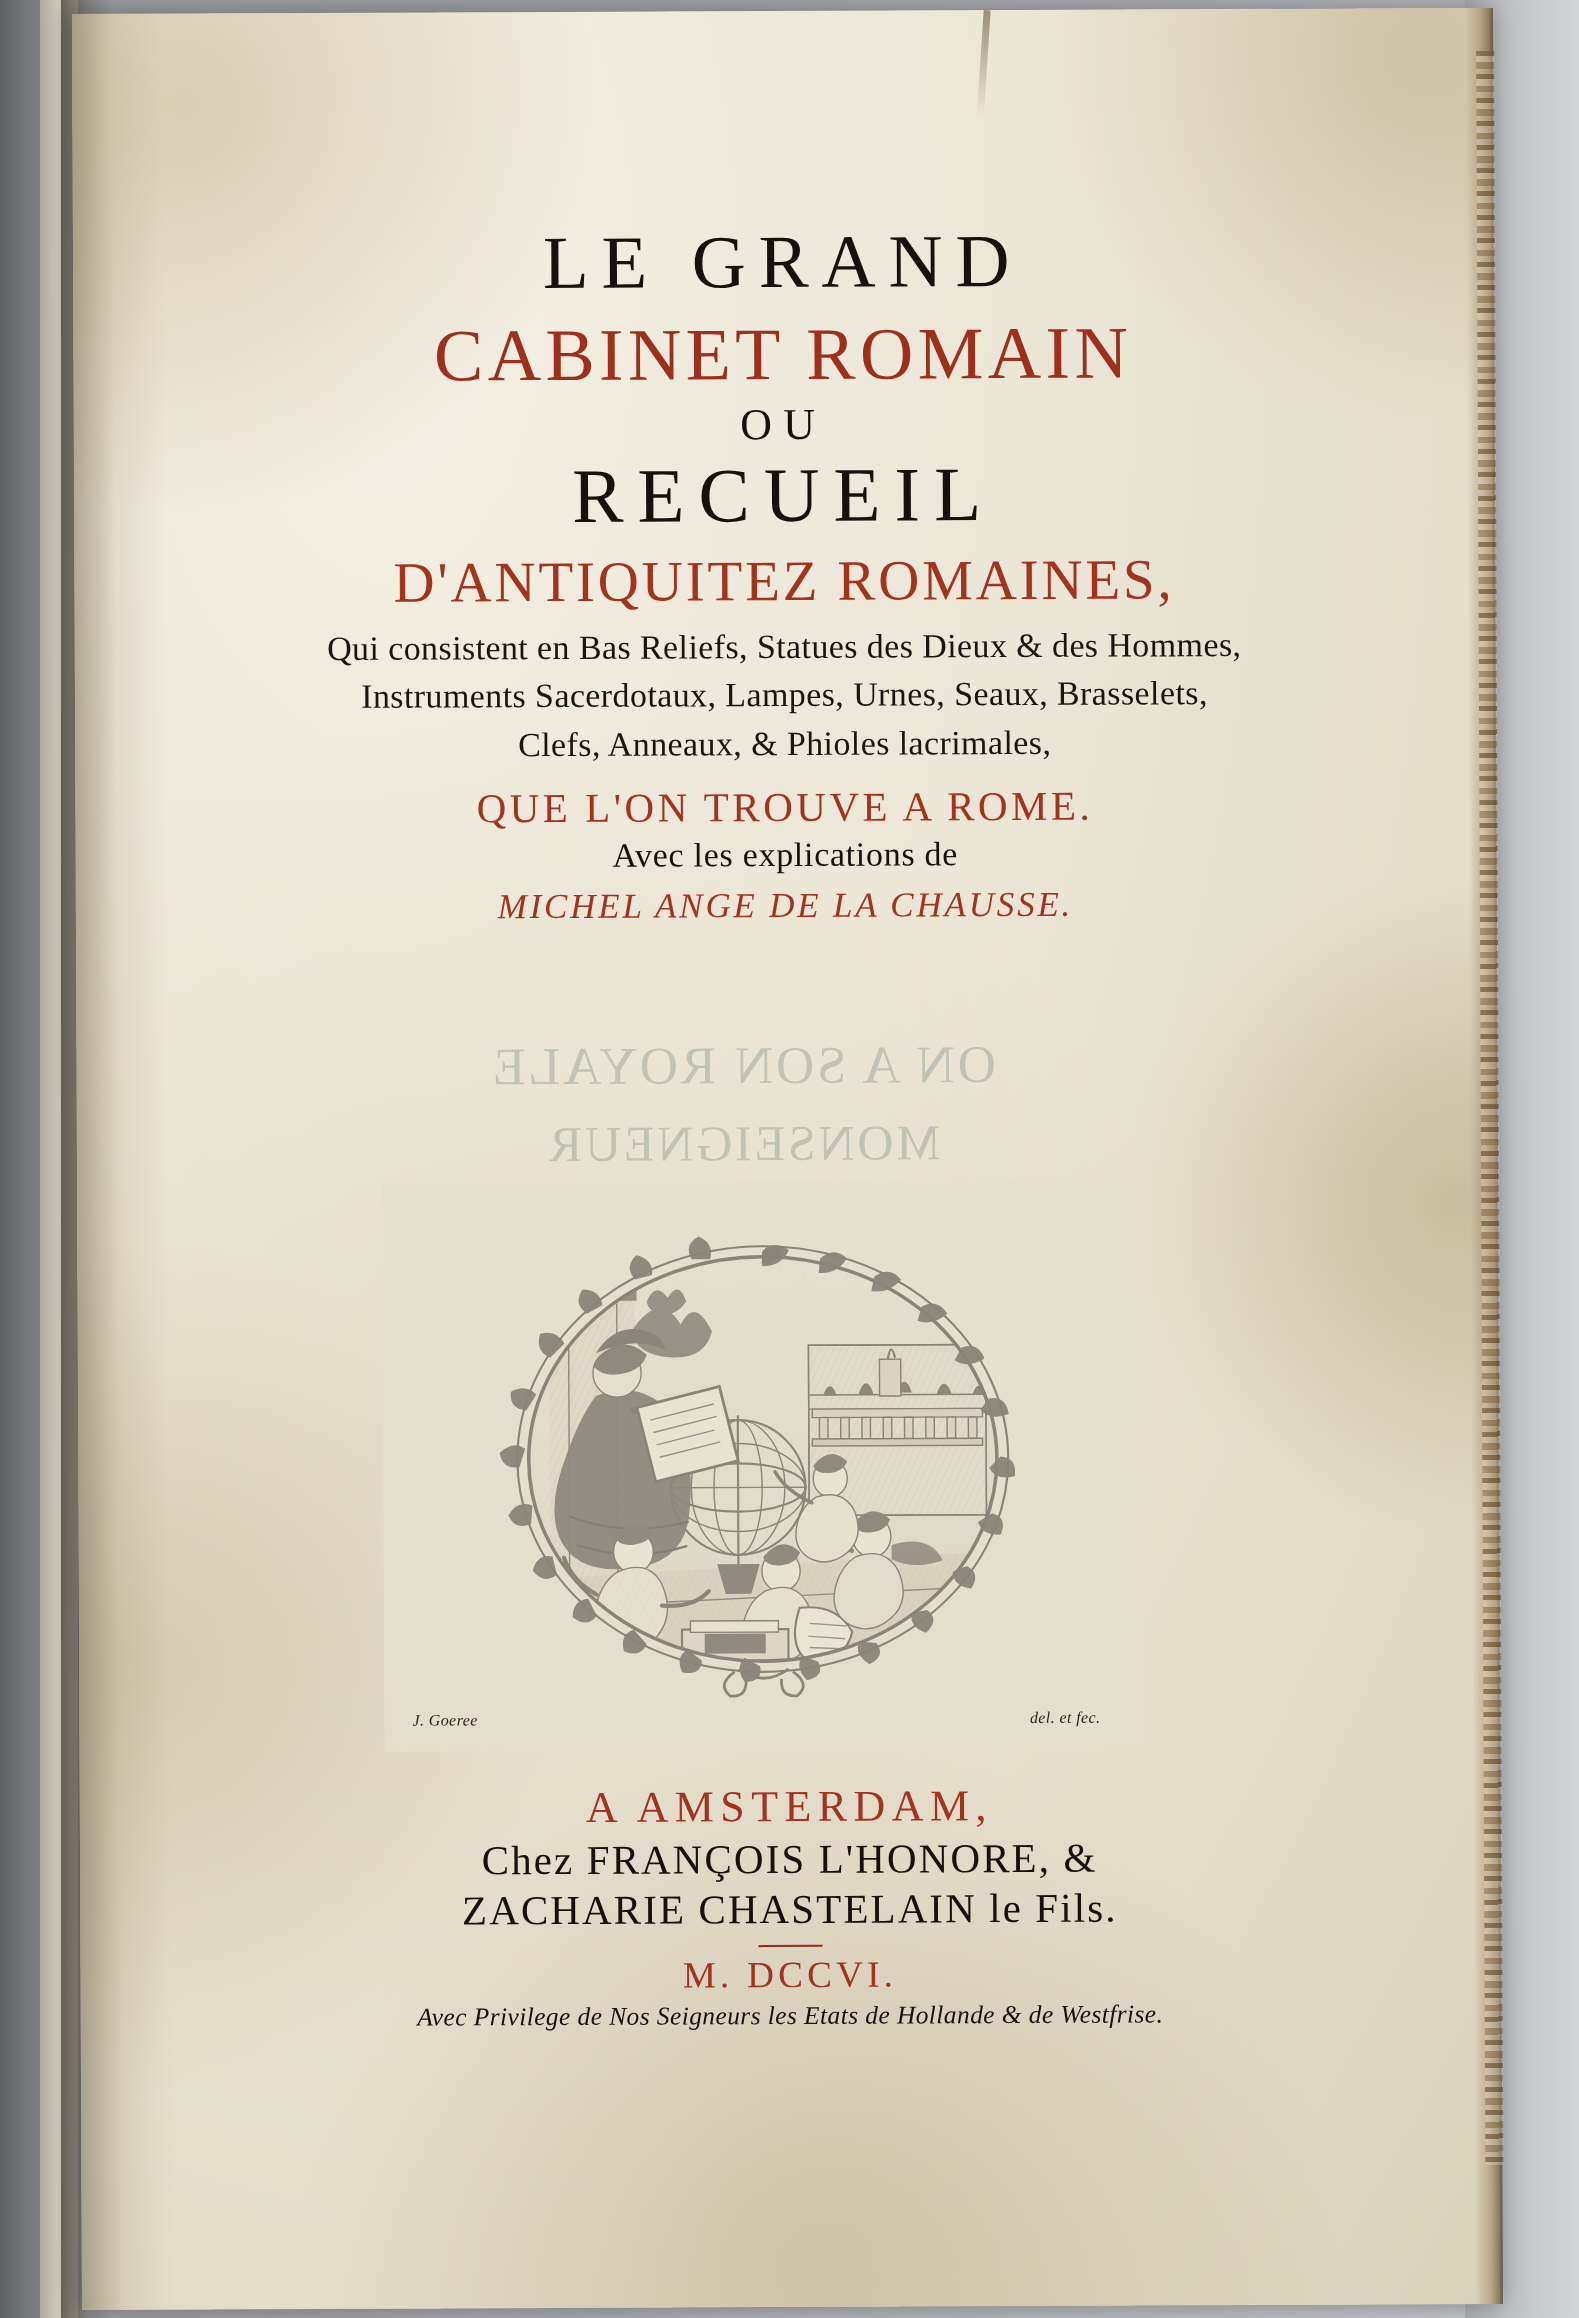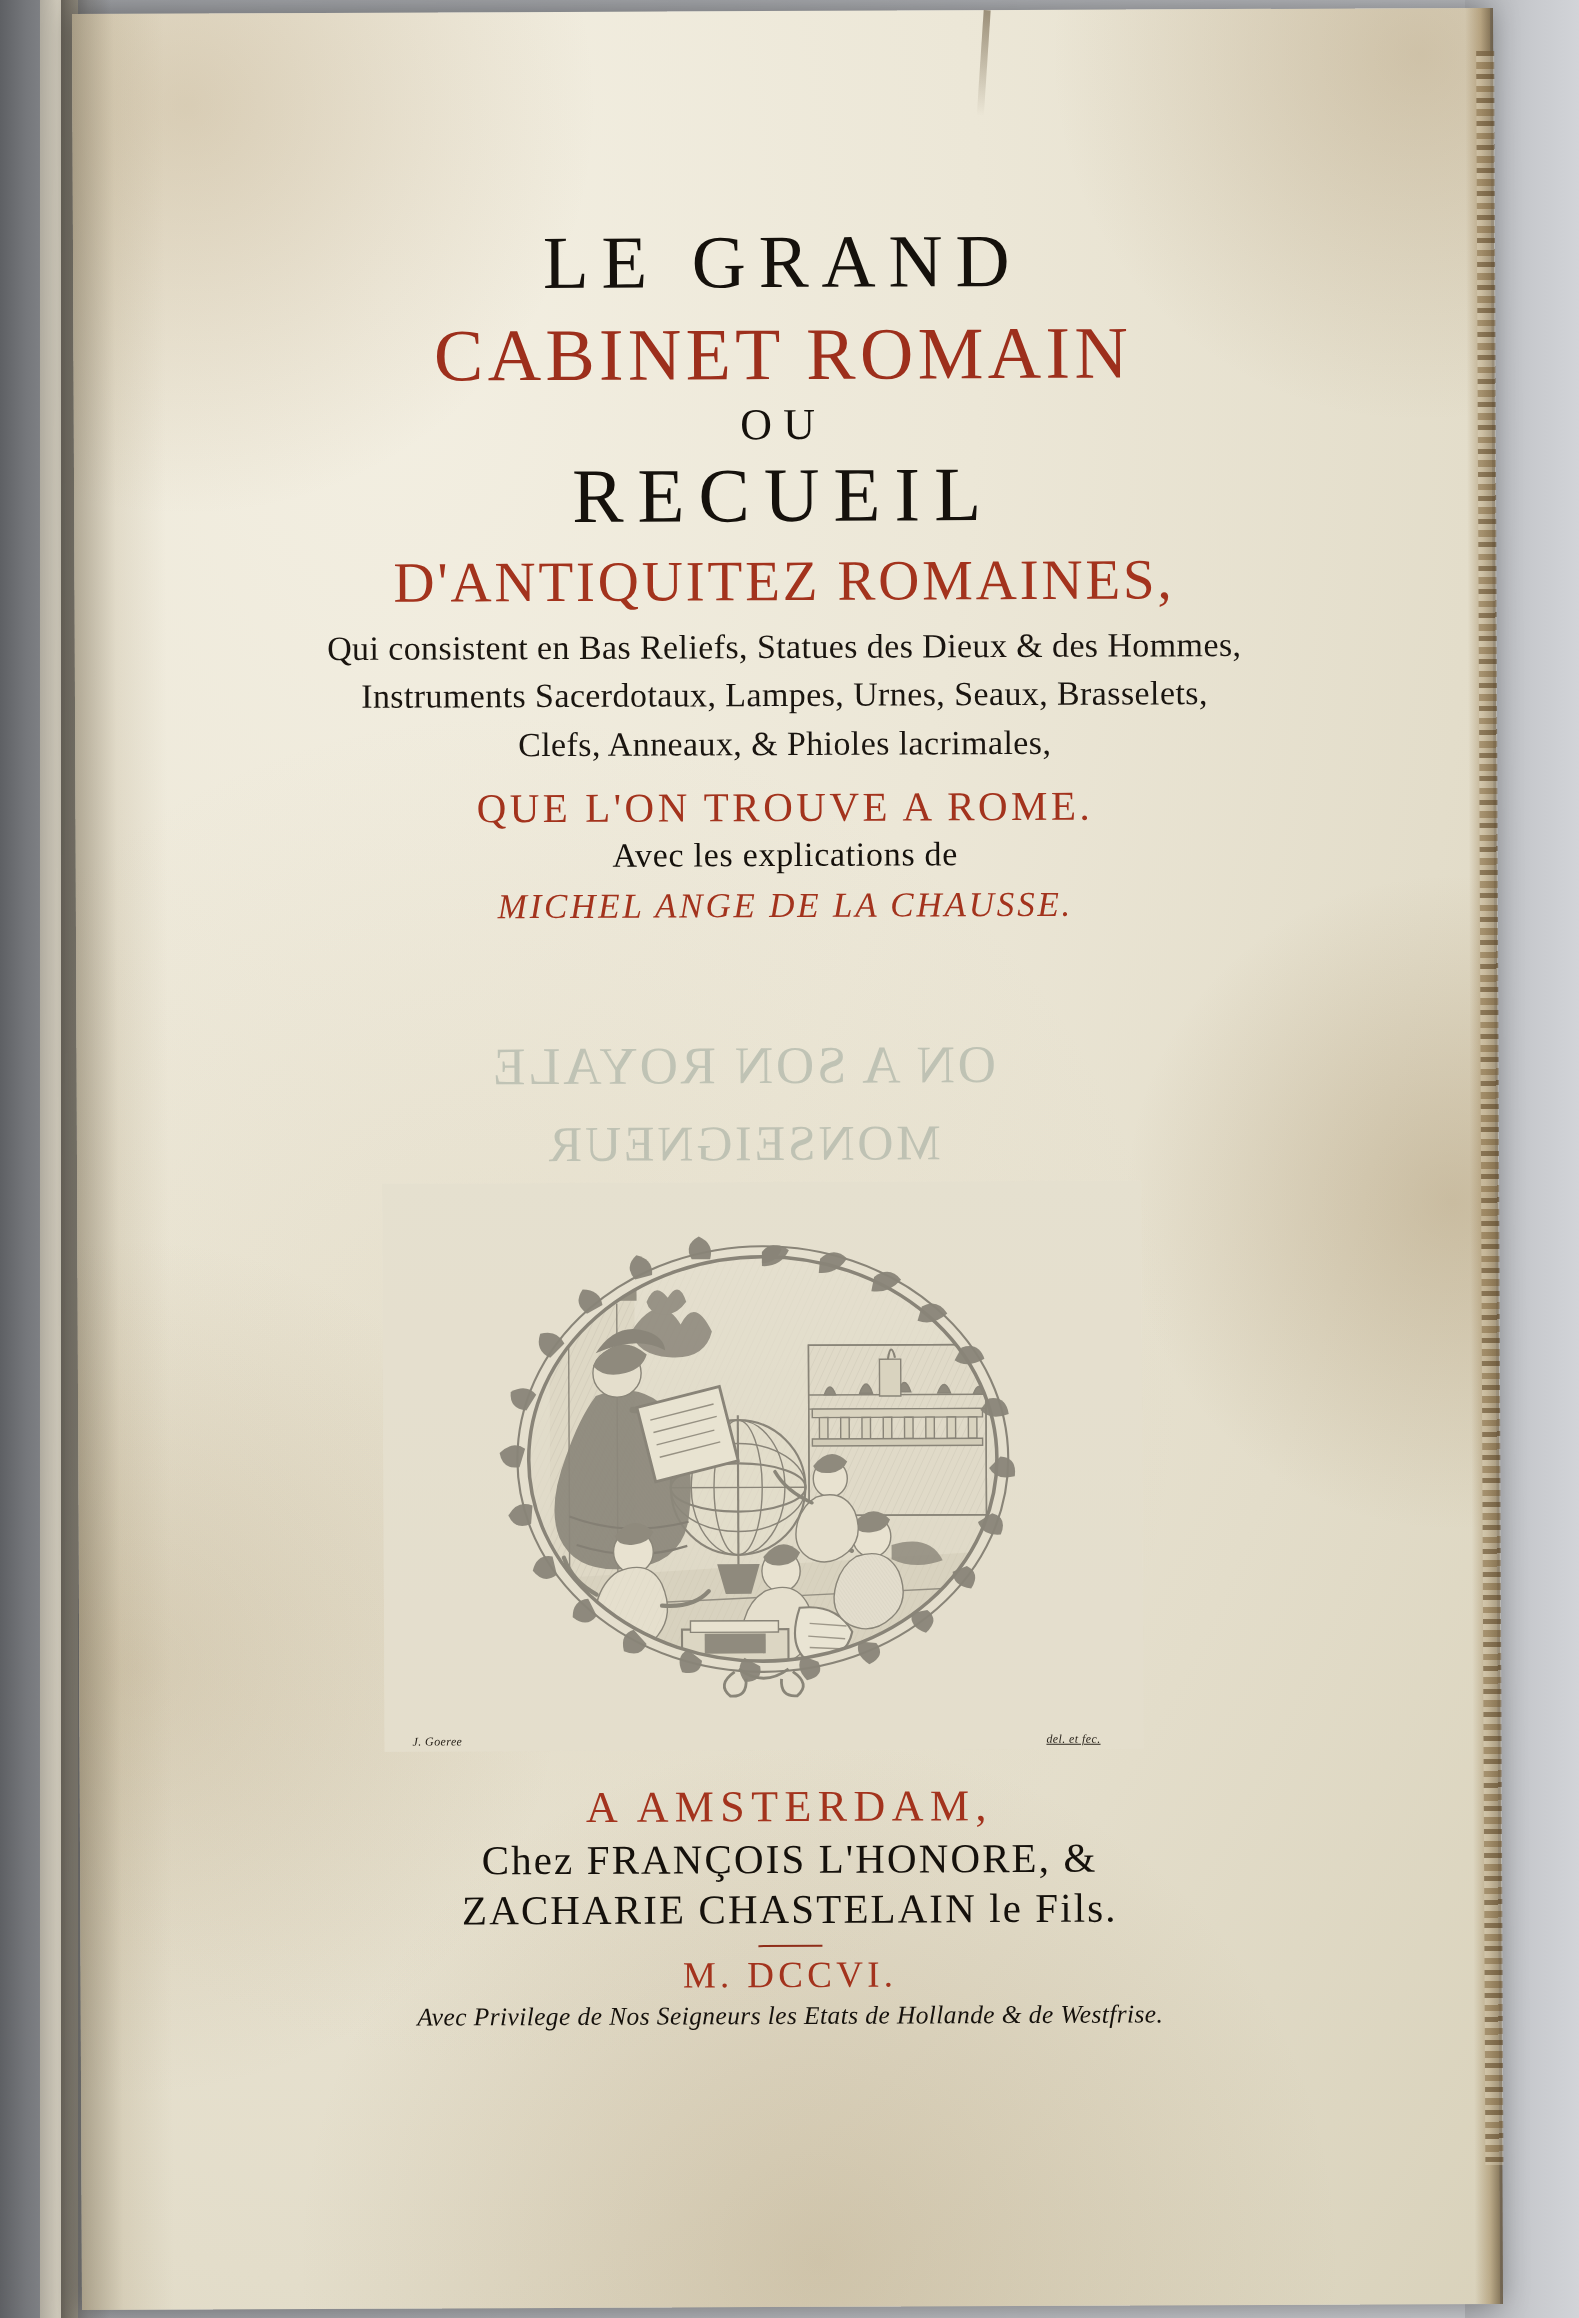--- a/index.html
+++ b/index.html
@@ -206,28 +206,28 @@
     height: 568px;
     background: linear-gradient(180deg, #e9e4d4 0%, #e6e0cf 100%);
     overflow: hidden;
   }
   .vignette .plate-tone {
     position: absolute; inset: 0;
     background: rgba(226,220,202,.55);
   }
   .vig-caption-l, .vig-caption-r {
     position: absolute;
-    bottom: 2px;
-    font-size: 12px;
+    bottom: 22px;
+    font-size: 16px;
     font-style: italic;
     color: #2a241c;
     letter-spacing: 0.4px;
   }
   .vig-caption-l { left: 28px; }
-  .vig-caption-r { right: 43px; text-decoration: underline; }
+  .vig-caption-r { right: 43px; }
 
   
   .imprint {
     position: absolute;
     left: 85px;
     top: 1774px;
     width: 1249px;
     text-align: center;
     color: #15110c;
   }

